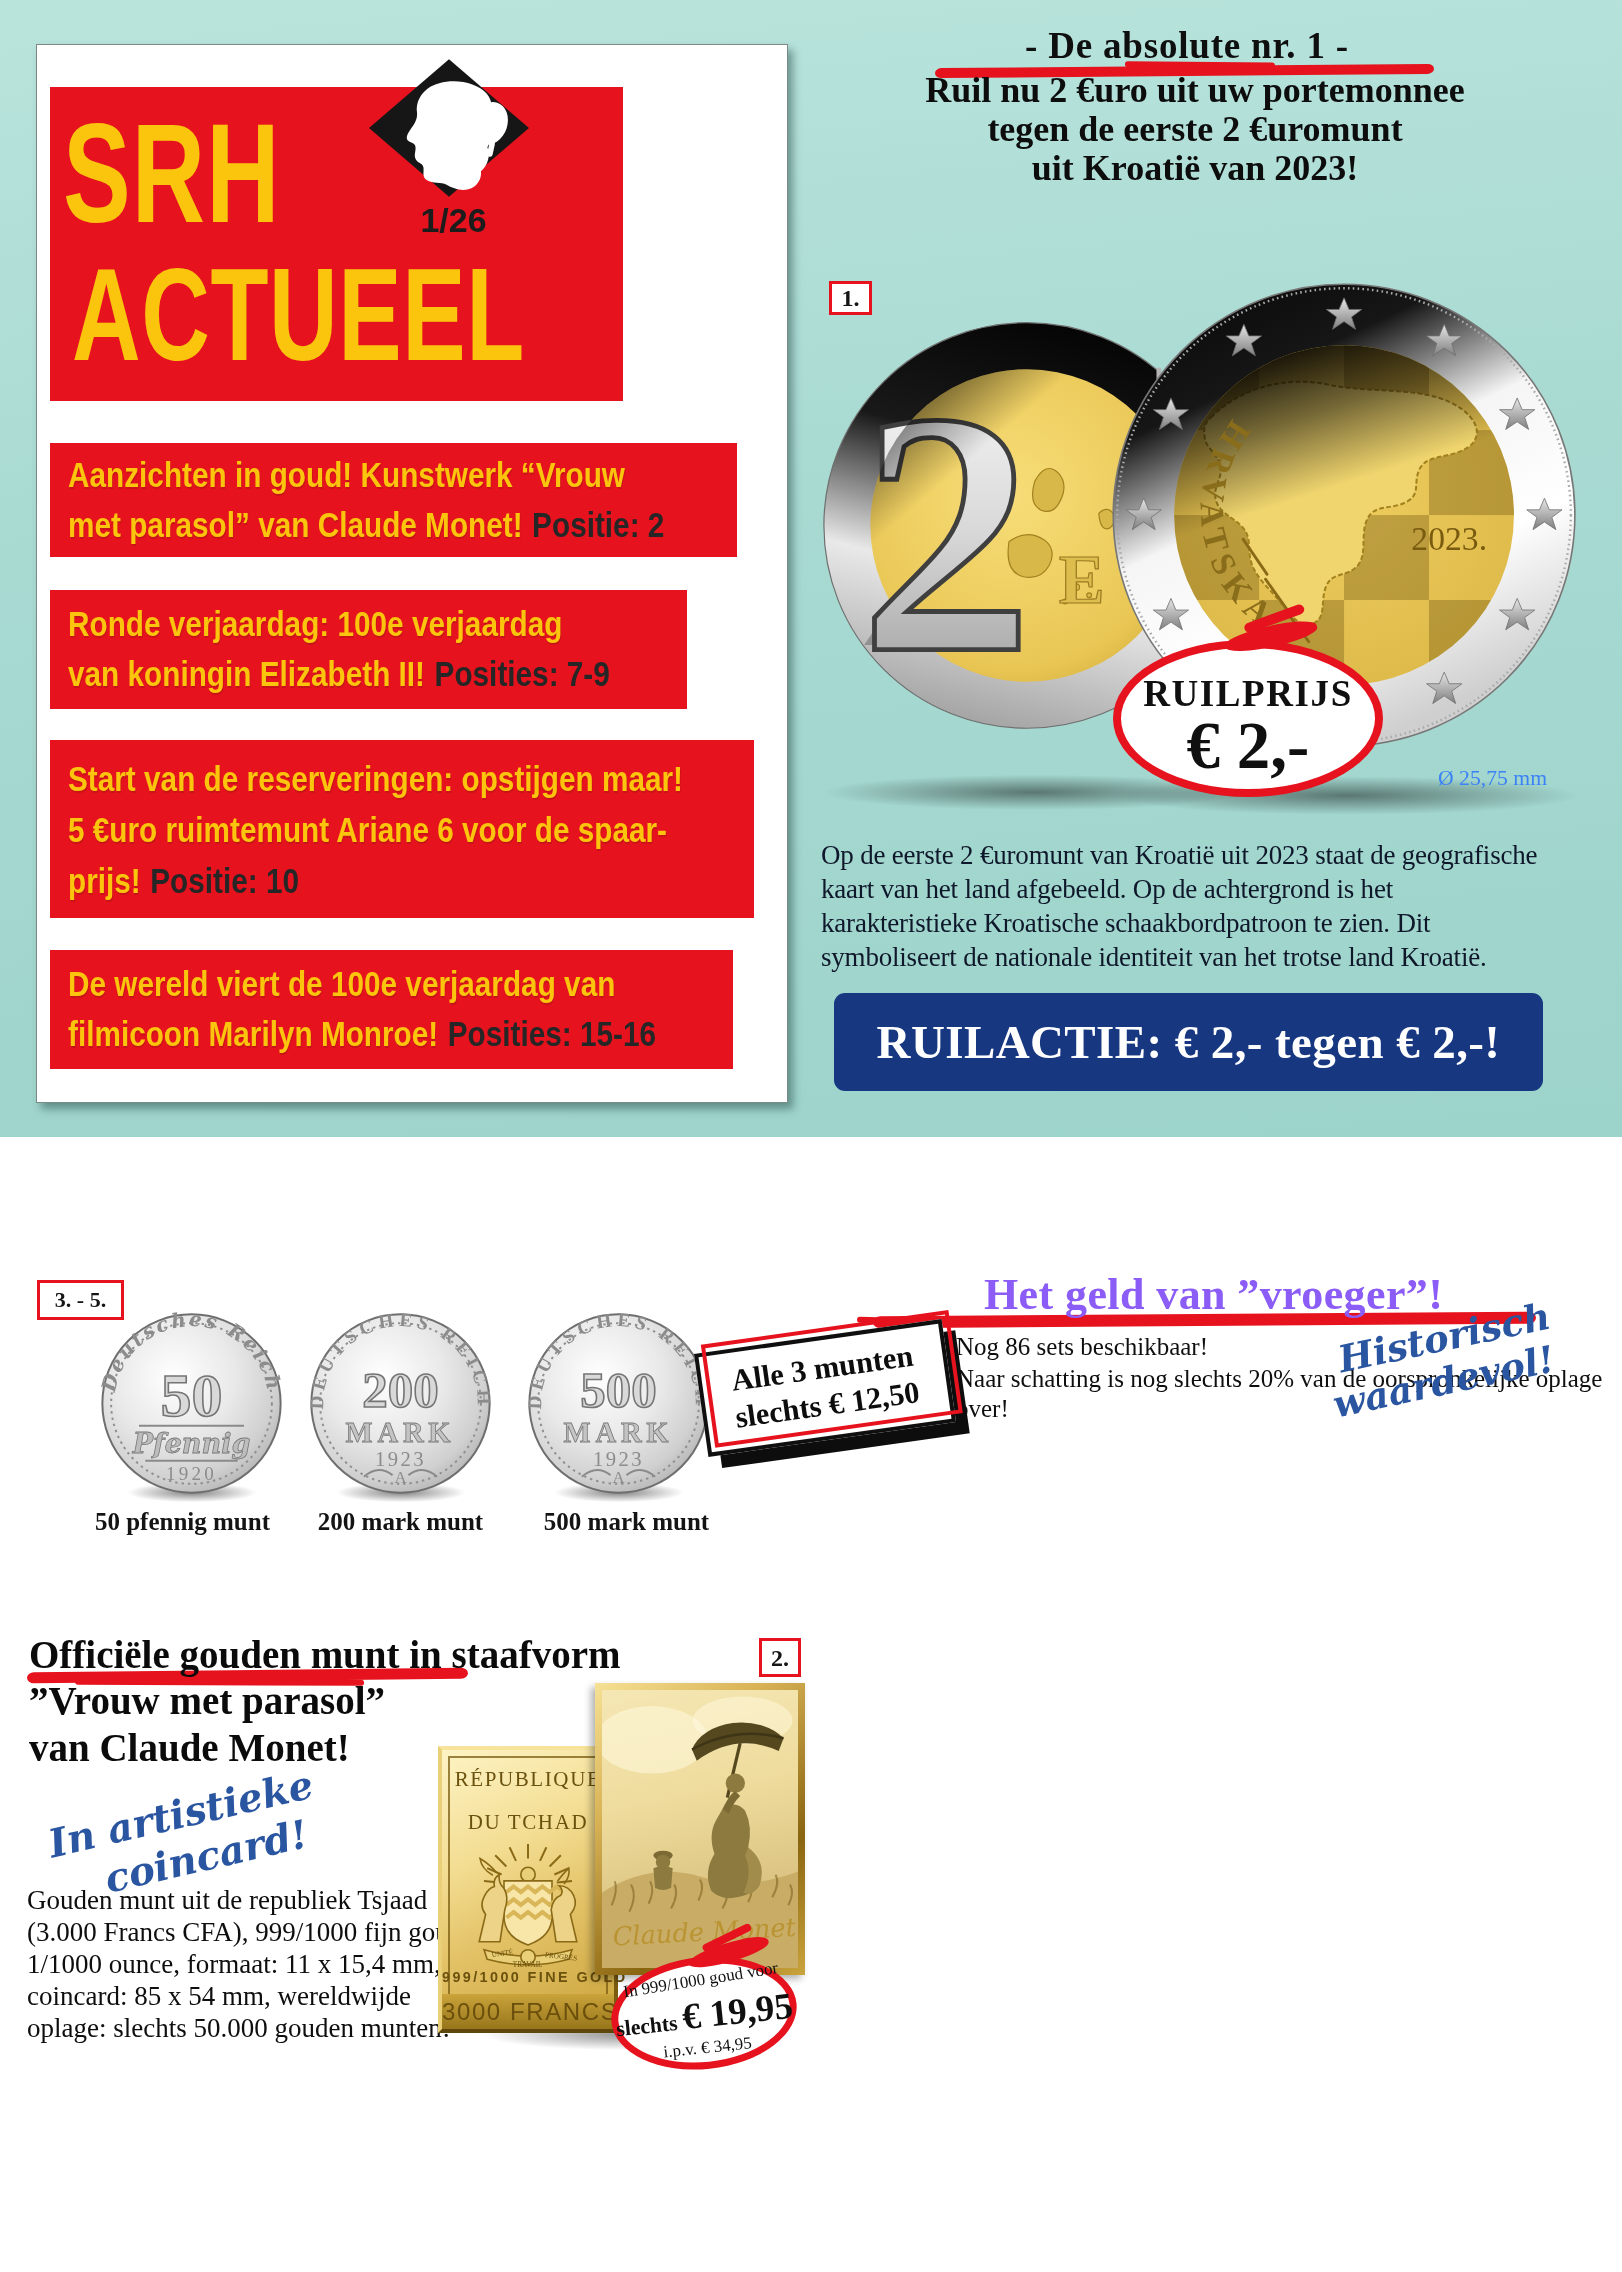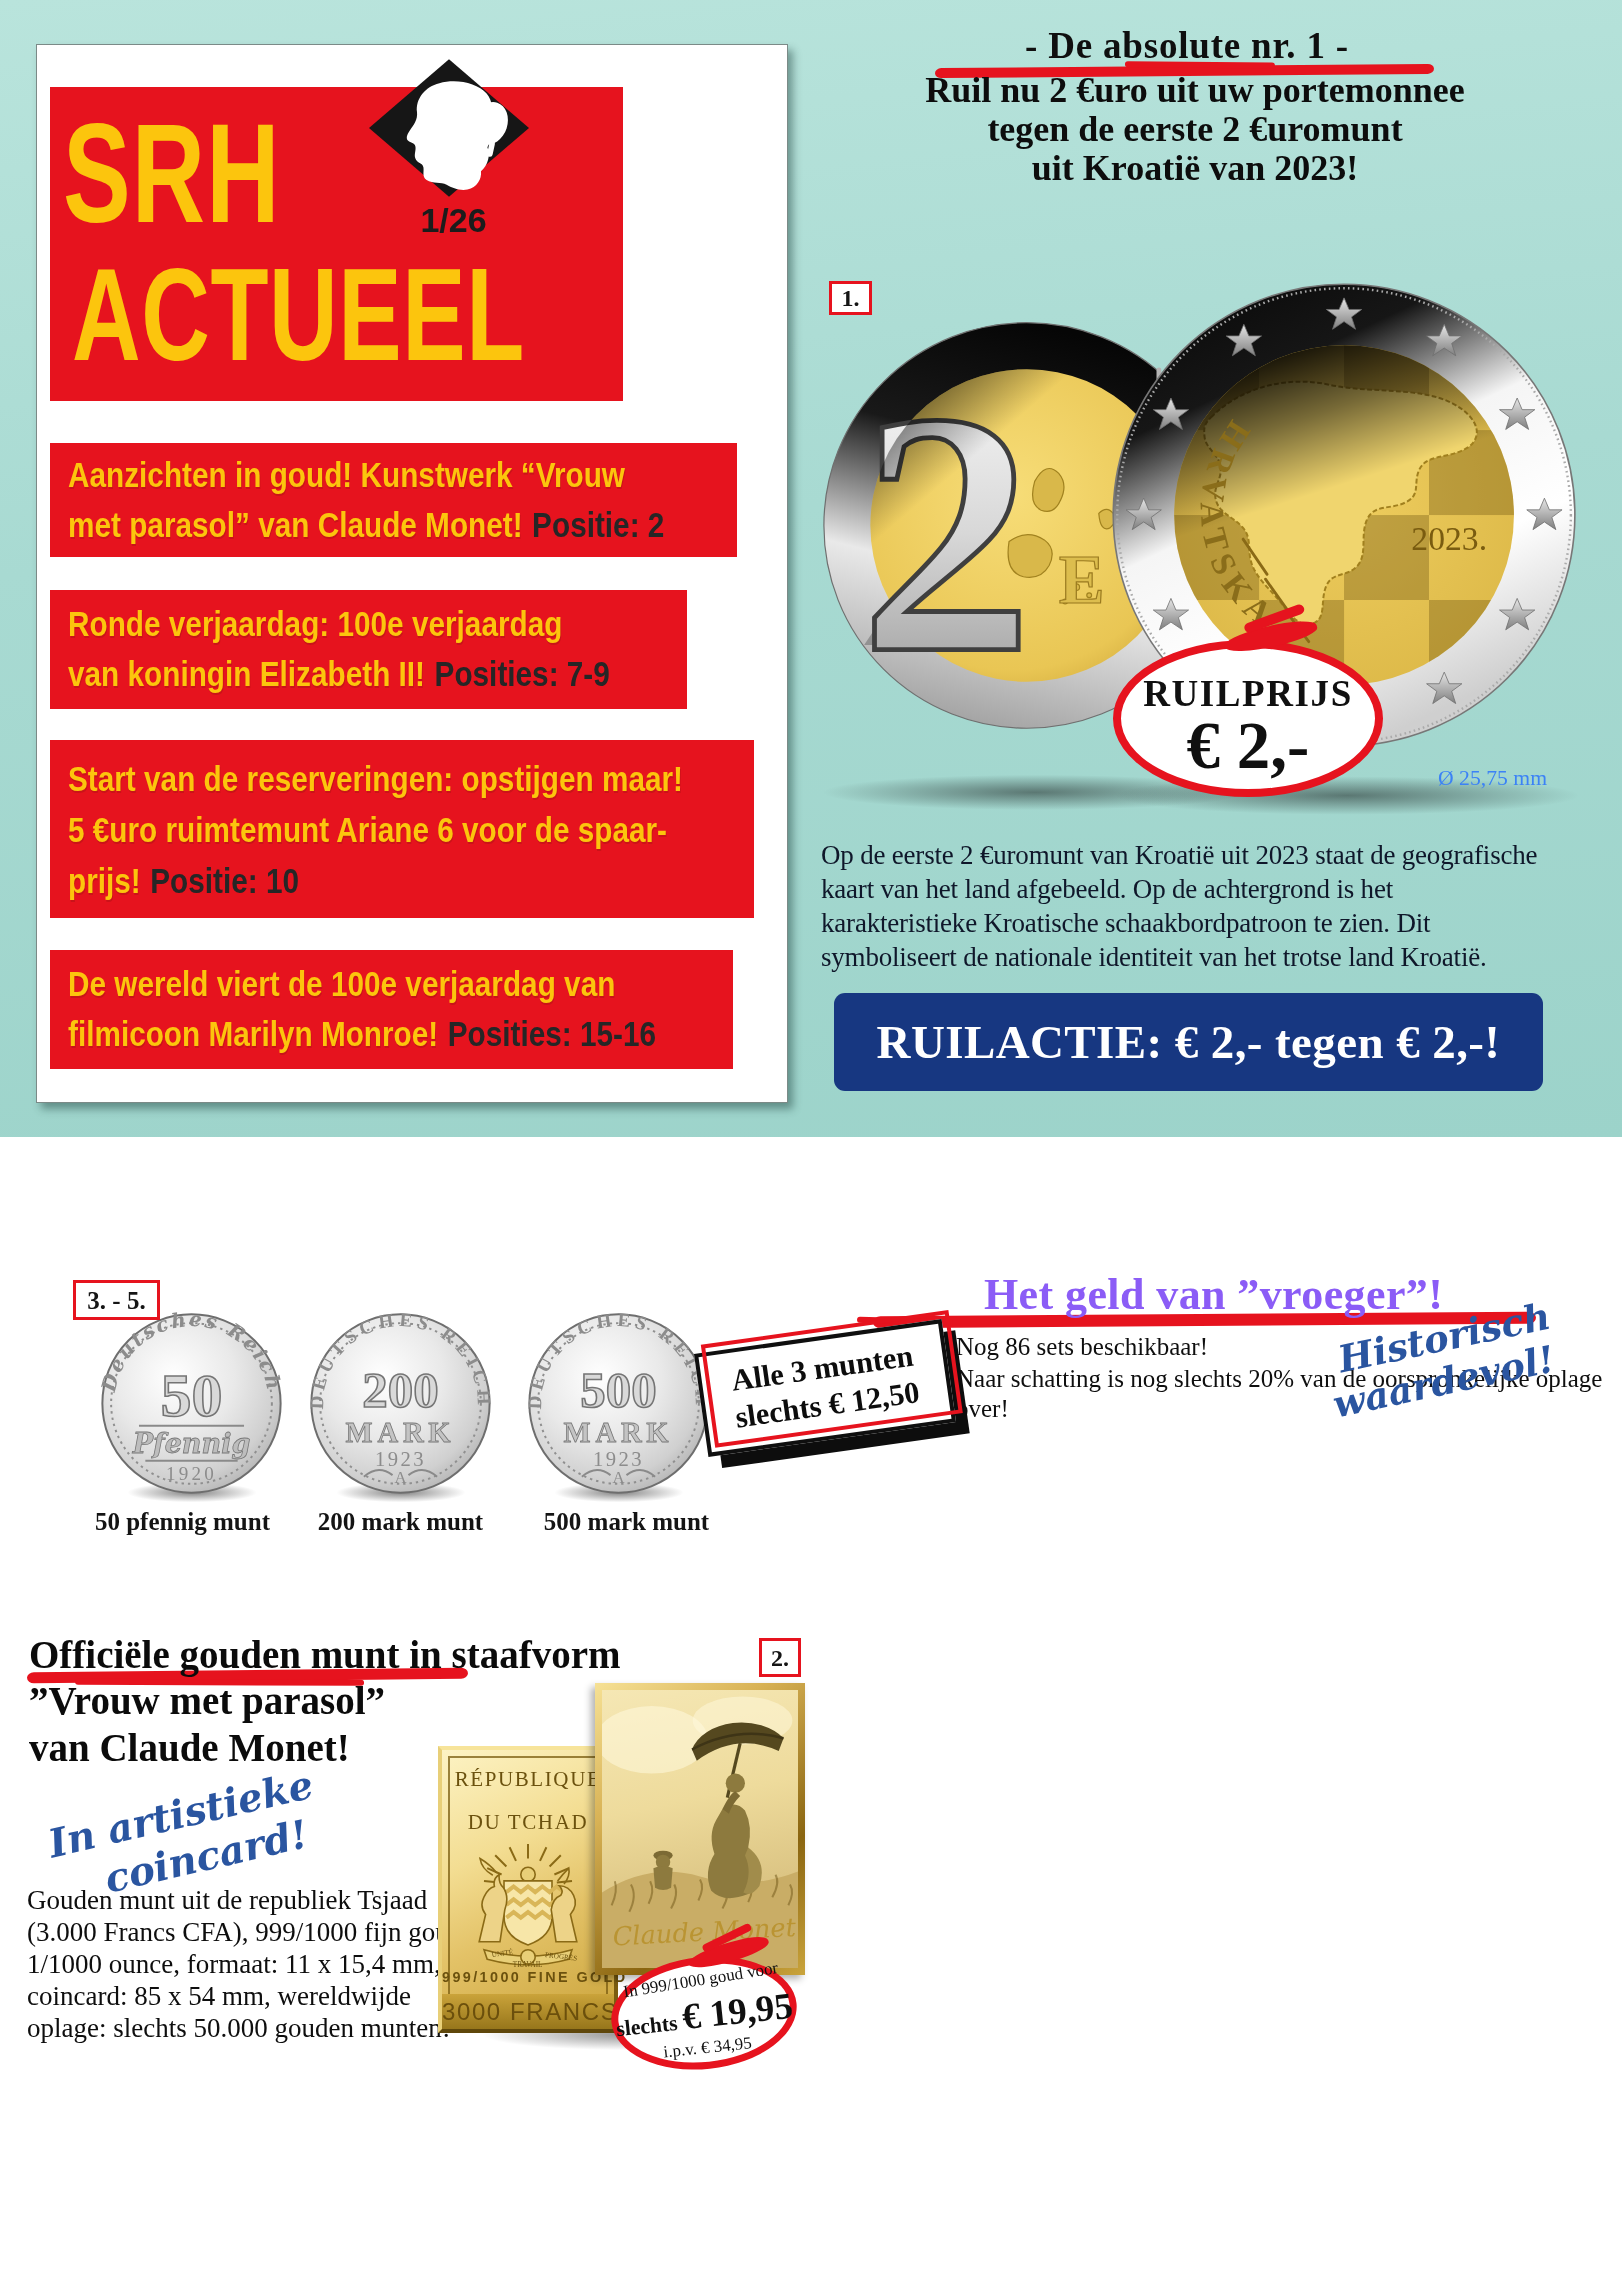--- a/index.html
+++ b/index.html
@@ -44,21 +44,21 @@
   .kicker-line:after { content:""; position:absolute; left:38%; top:-4px; width:30%; height:6.4px;
     background:#e6131e; border-radius:4.8px; transform:rotate(1deg); }
   .headline { position:absolute; left:818px; top:71px; width:754px; text-align:center;
     font:700 36px/39px "Liberation Serif",serif; color:#0d0d0d; z-index:2; }
 
   .numbox { position:absolute; background:#fff; border:3.2px solid #e6131e; color:#151515;
     display:flex; align-items:center; justify-content:center;
     font:700 24px/1 "Liberation Serif",serif; z-index:5; }
   .n1 { left:829px; top:281px; width:43px; height:34px; }
   .n2 { left:759px; top:1638px; width:42px; height:39px; }
-  .n35 { left:37px; top:1280px; width:87px; height:40px; font-size:25px;margin-left:36px; }
+  .n35 { left:37px; top:1280px; width:87px; height:40px; font-size:22px; }
 
   .euro-coins { position:absolute; left:794px; top:273px; width:826px; height:545px; z-index:2; }
 
   .ruilprijs { position:absolute; left:1113px; top:640px; width:270px; height:157px; z-index:6;
     background:#fff; border:8.8px solid #e6131e; border-radius:50%;
     display:flex; flex-direction:column; align-items:center; }
   .rp-label { margin-top:27px; font:700 37px/1 "Liberation Serif",serif; letter-spacing:1.6px; color:#101010; }
   .rp-price { font:700 67px/1 "Liberation Serif",serif; color:#101010; }
   .scribble { position:absolute; background:#e6131e; border-radius:45% 55% 40% 60%; z-index:7; }
   .s1 { left:1223px; top:626px; width:95px; height:21px; transform:rotate(-14deg); }

